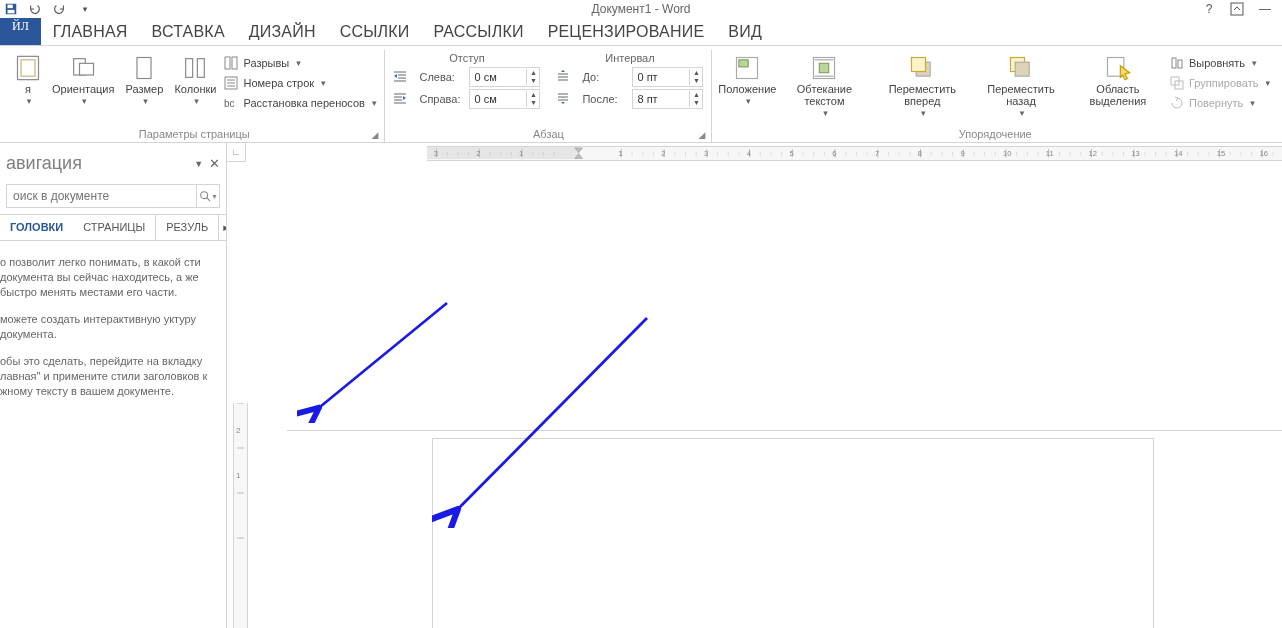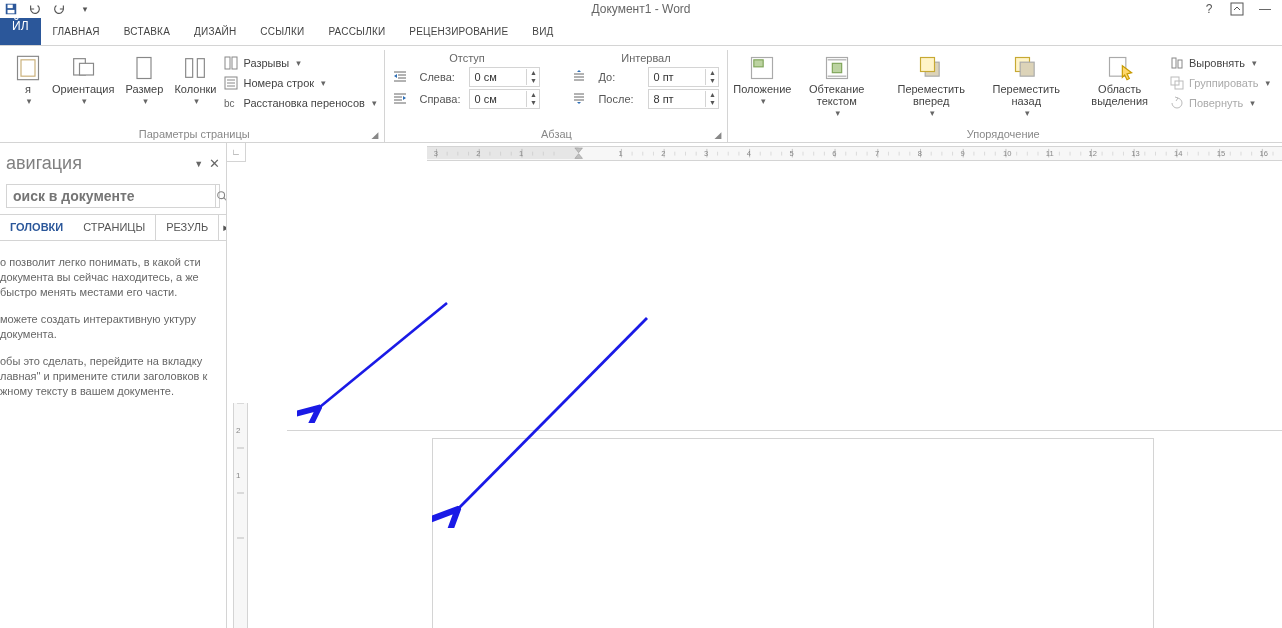--- a/index.html
+++ b/index.html
@@ -18,57 +18,57 @@
   
   .titlebar { height:18px; background:var(--titlebar); border-bottom:0 solid var(--border); display:flex; align-items:center; position:relative; }
   .qat { display:flex; align-items:center; gap:10px; padding-left:4px; }
   .qat .icon { width:14px; height:14px; display:flex; align-items:center; justify-content:center; color:#555; }
   .title-center { position:absolute; left:0; right:0; text-align:center; color:#666; font-size:12px; pointer-events:none; }
   .winbtns { margin-left:auto; display:flex; gap:14px; padding-right:10px; color:#555; }
   .winbtn { width:14px; height:14px; display:flex; align-items:center; justify-content:center; }
 
   
   .tabs { display:flex; height:27px; border-bottom:1px solid var(--border); align-items:flex-end; }
-  .tab-file { background:#2B579A; color:#fff; padding:0 12px; height:38px; display:flex; align-items:center; font-size:12px; }
-  .tab { padding:0 12px; height:27px; display:flex; align-items:center; color:#444; cursor:pointer; font-size:10px; letter-spacing:0.2px; }
+  .tab-file { background:#2B579A; color:#fff; padding:0 12px; height:38px; display:flex; align-items:center; font-size:12px;font-family:Liberation Serif, serif; }
+  .tab { padding:0 12px; height:27px; display:flex; align-items:center; color:#444; cursor:pointer; font-size:16px; letter-spacing:0.2px; }
   .tab.active { color:var(--accent); border-bottom:2px solid #fff;  box-shadow: inset 0 -2px 0 #fff; border-top:1px solid var(--border); border-left:1px solid var(--border); border-right:1px solid var(--border); background:#fff; margin-bottom:-1px; }
 
   
   .ribbon { height:92px; background:#fff; border-bottom:1px solid var(--border); display:flex; padding:4px 4px 0 4px; }
   .group { border-right:1px solid var(--border); padding:2px 8px 0 8px; display:flex; flex-direction:column; justify-content:space-between; }
   .group .row { display:flex; align-items:flex-start; gap:6px; }
   .group-label { text-align:center; color:#888; font-size:11px; padding:2px 0 2px 0; position:relative; }
   .group-label .launcher { position:absolute; right:-2px; bottom:2px; font-size:9px; color:#888; }
   .bigbtn { display:flex; flex-direction:column; align-items:center; gap:1px; padding:2px 2px; color:#444; min-width:40px;}
   .bigbtn .icon { width:28px; height:28px; display:flex; align-items:center; justify-content:center; }
   .bigbtn .lbl { font-size:11px; text-align:center; line-height:12px; }
   .smallbtn { display:flex; align-items:center; gap:5px; color:#444; font-size:11px; height:18px; }
   .smallbtn .icon { width:14px; height:14px; display:flex; align-items:center; color:#666;}
   .caret { font-size:9px; color:#666; margin-left:2px; }
   .stack { display:flex; flex-direction:column; gap:2px; }
 
   
-  .para-sub { display:flex; gap:32px; }
+  .para-sub { display:flex; gap:16px; }
   .para-col { display:flex; flex-direction:column; gap:2px; }
   .para-col .hdr { font-size:11px; color:#666; text-align:center; padding-bottom:1px;}
   .para-row { display:flex; align-items:center; gap:4px; font-size:11px; }
   .para-row .lbl { width:46px; color:#555;margin-left:8px; }
   .spin { display:flex; align-items:center; border:1px solid var(--border); height:18px; background:#fff; }
   .spin input { border:none; outline:none; width:48px; font-size:11px; padding:0 4px; color:#333; background:transparent; }
   .spin .arrows { display:flex; flex-direction:column; border-left:1px solid var(--border); }
   .spin .arrows span { font-size:7px; line-height:8px; width:12px; text-align:center; color:#555; cursor:pointer; }
 
   
   .body { display:flex; height:calc(628px - 18px - 27px - 92px); position:relative; }
   .navpane { width:226px; border-right:1px solid var(--border); display:flex; flex-direction:column; padding:6px 0 0 0; overflow:hidden; }
   .navtitle-row { display:flex; align-items:center; justify-content:space-between; padding:4px 6px; }
   .navtitle { color:#808080; font-size:18px; font-weight:400; }
   .navtitle-ctl { color:#666; font-size:11px; display:flex; gap:6px; align-items:center;}
   .search { margin:6px 6px; display:flex; border:1px solid var(--border); height:22px; align-items:center; background:#fff;}
-  .search input { flex:1; border:none; outline:none; font-size:14px; padding:0 6px; color:#666; background:transparent;font-weight:bold;}
+  .search input { flex:1; border:none; outline:none; font-size:12px; padding:0 6px; color:#666; background:transparent;}
   .search .sicon { width:22px; display:flex; align-items:center; justify-content:center; color:#888; border-left:1px solid var(--border); height:100%; gap:1px;}
   .navtabs { display:flex; border-top:1px solid var(--border); border-bottom:1px solid var(--border);}
   .navtab { padding:6px 10px; font-size:11px; color:#555; cursor:pointer; flex:0 0 auto;}
   .navtab.active { color:var(--accent); font-weight:600; position:relative;}
   .nav-help { padding:14px 8px 8px 0; color:#666; font-size:11px; line-height:15px; }
   .nav-help p { margin:0 0 12px 0; }
 
   
   .editor { flex:1; position:relative; background:#fff; overflow:hidden; }
   .ruler-corner { position:absolute; top:0; left:0; width:18px; height:18px; border:1px solid var(--border); border-top:none; border-left:none; display:flex; align-items:center; justify-content:center; color:#888; font-size:9px;}

